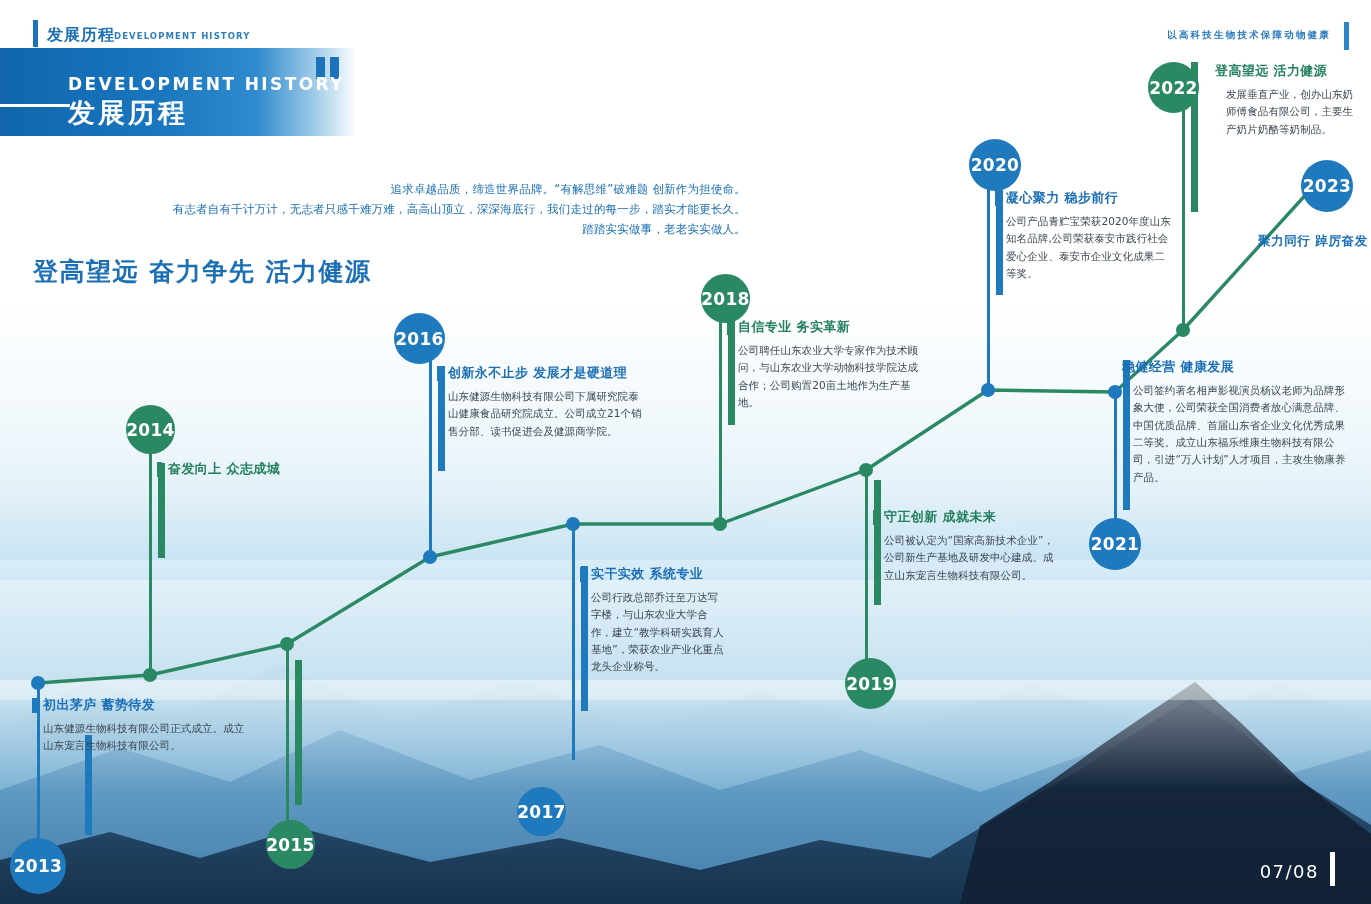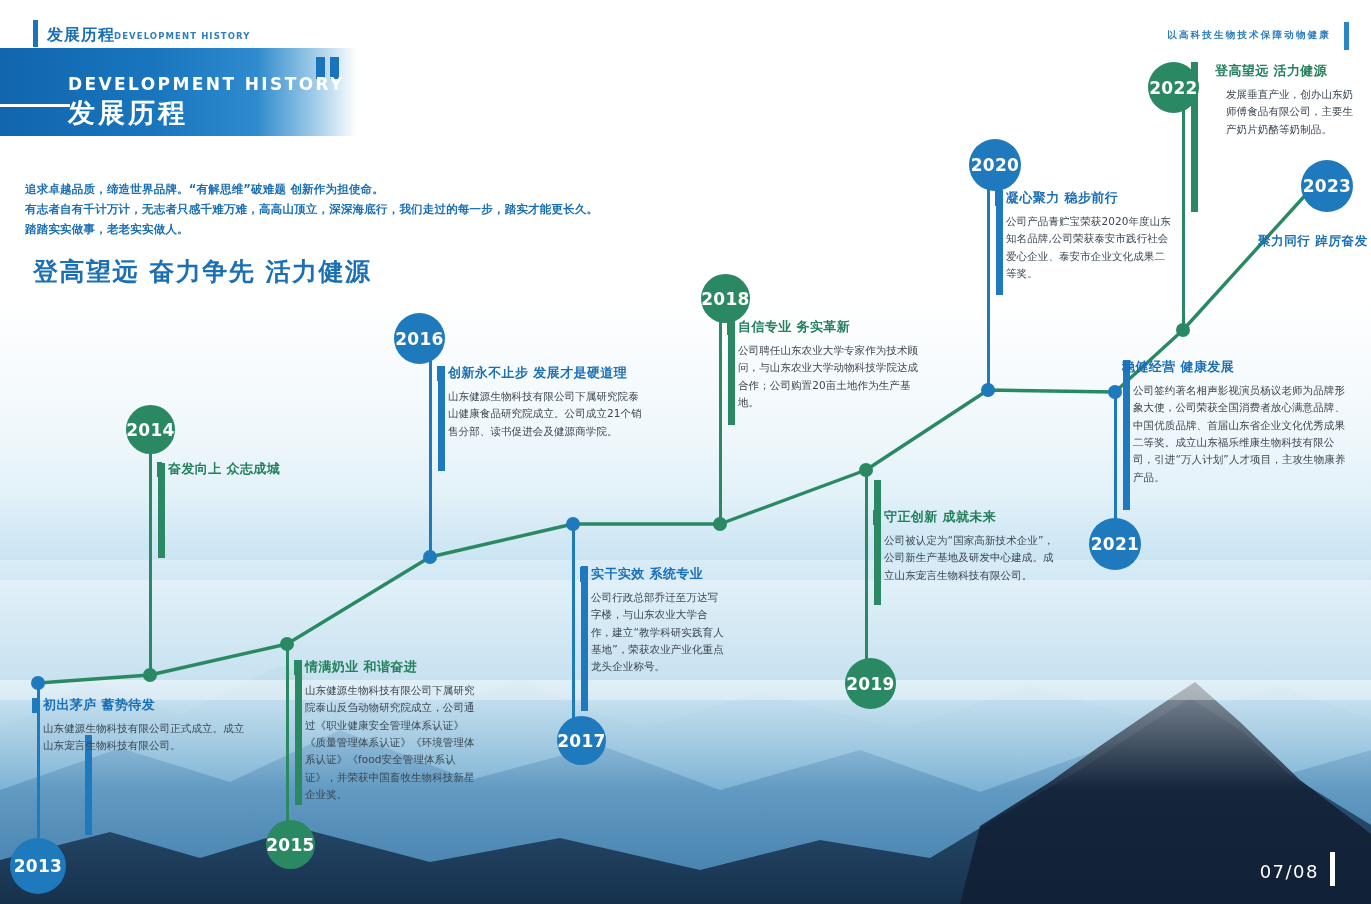--- a/index.html
+++ b/index.html
@@ -64,22 +64,22 @@
     font-size:17px; font-weight:bold; color:#ffffff; letter-spacing:2.4px; z-index:3;
   }
   .banner-cn {
     position:absolute; left:68px; top:95px;
     font-size:27px; font-weight:bold; color:#ffffff; letter-spacing:3px; z-index:3;
   }
   .qm-bar { position:absolute; width:9px; height:22px; background:#1b74bb; }
 
   
   .intro {
-    position:absolute; left:25px; top:180px; width:700px;
-    font-size:11.5px; font-weight:bold; color:#1b6fb5; line-height:1.72; letter-spacing:0.2px;
+    position:absolute; left:46px; top:180px; width:700px;
+    font-size:11.5px; font-weight:normal; color:#1b6fb5; line-height:1.72; letter-spacing:0.2px;text-align:right;
   }
   .headline {
     position:absolute; left:33px; top:255px;
     font-size:25px; font-weight:bold; color:#1b6fb5; letter-spacing:1.5px;
   }
 
   
   .tl-svg { position:absolute; left:0; top:0; width:1371px; height:904px; }
 
   
@@ -232,44 +232,39 @@
   <div class="stem blue" style="left:1114px; top:392px; height:152px;"></div>
   <div class="stem-thick blue" style="left:1123px; top:360px; height:150px;"></div>
 
   <div class="stem green" style="left:1182px; top:105px; height:225px;"></div>
   <div class="stem-thick green" style="left:1191px; top:62px; height:150px;"></div>
 
   <div class="year blue" style="left:10px;   top:838px; width:56px; height:56px;">2013</div>
   <div class="year green" style="left:126px;  top:405px; width:49px; height:49px;">2014</div>
   <div class="year green" style="left:266px;  top:820px; width:49px; height:49px;">2015</div>
   <div class="year blue" style="left:394px;  top:313px; width:51px; height:51px;">2016</div>
-  <div class="year blue" style="left:517px;  top:716px; width:49px; height:49px;margin-left:40px;">2017</div>
+  <div class="year blue" style="left:517px;  top:787px; width:49px; height:49px;">2017</div>
   <div class="year green" style="left:701px;  top:274px; width:49px; height:49px;">2018</div>
   <div class="year green" style="left:845px;  top:658px; width:51px; height:51px;">2019</div>
   <div class="year blue" style="left:969px;  top:139px; width:52px; height:52px;">2020</div>
   <div class="year blue" style="left:1089px; top:518px; width:52px; height:52px;">2021</div>
   <div class="year green" style="left:1148px; top:62px;  width:51px; height:51px;">2022</div>
   <div class="year blue" style="left:1301px; top:160px; width:52px; height:52px;">2023</div>
 
   <div class="card blue" style="left:32px; top:696px; width:215px;">
     <div class="bar"></div>
     <h4>初出茅庐 蓄势待发</h4>
     <p>山东健源生物科技有限公司正式成立。成立山东宠言生物科技有限公司。</p>
   </div>
 
   <div class="card green" style="left:157px; top:460px; width:212px;">
     <div class="bar"></div>
     <h4>奋发向上 众志成城</h4>
   </div>
 
-  <div class="card green" style="left:294px; top:658px; width:183px;">
-    <div class="bar"></div>
-    <h4>情满奶业 和谐奋进</h4>
-    <p>山东健源生物科技有限公司下属研究院泰山反刍动物研究院成立，公司通过《职业健康安全管理体系认证》《质量管理体系认证》《环境管理体系认证》《food安全管理体系认证》，并荣获中国畜牧生物科技新星企业奖。</p>
-  </div>
 
   <div class="card blue" style="left:437px; top:364px; width:207px;">
     <div class="bar"></div>
     <h4>创新永不止步 发展才是硬道理</h4>
     <p>山东健源生物科技有限公司下属研究院泰山健康食品研究院成立。公司成立21个销售分部、读书促进会及健源商学院。</p>
   </div>
 
   <div class="card blue" style="left:580px; top:565px; width:145px;">
     <div class="bar"></div>
     <h4>实干实效 系统专业</h4>

